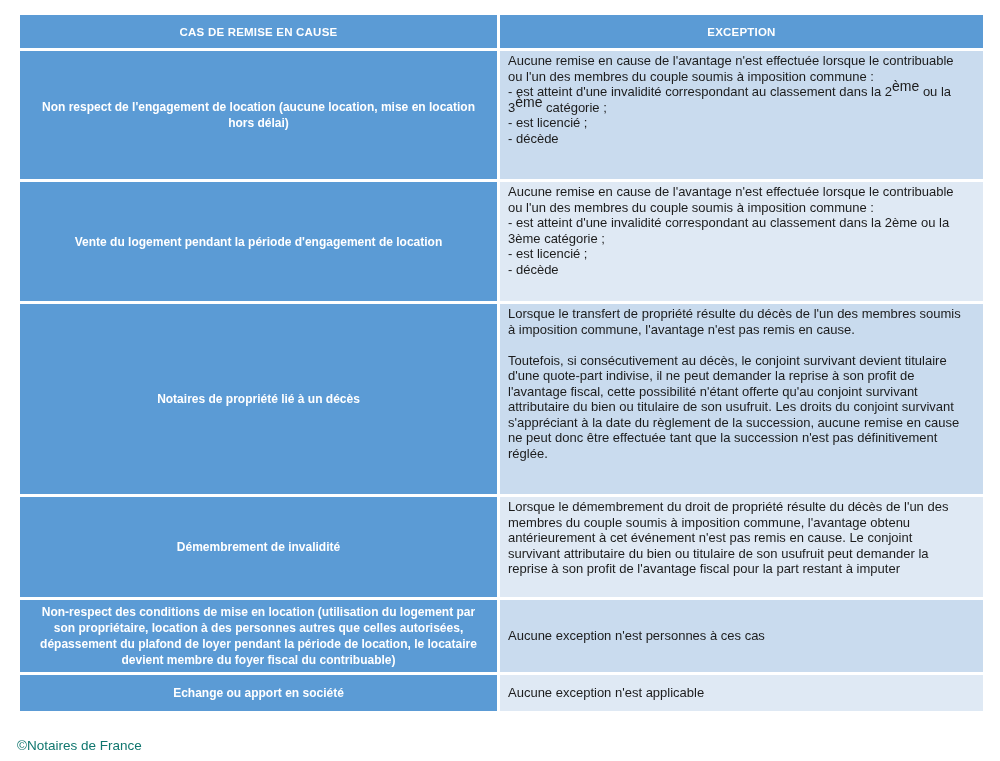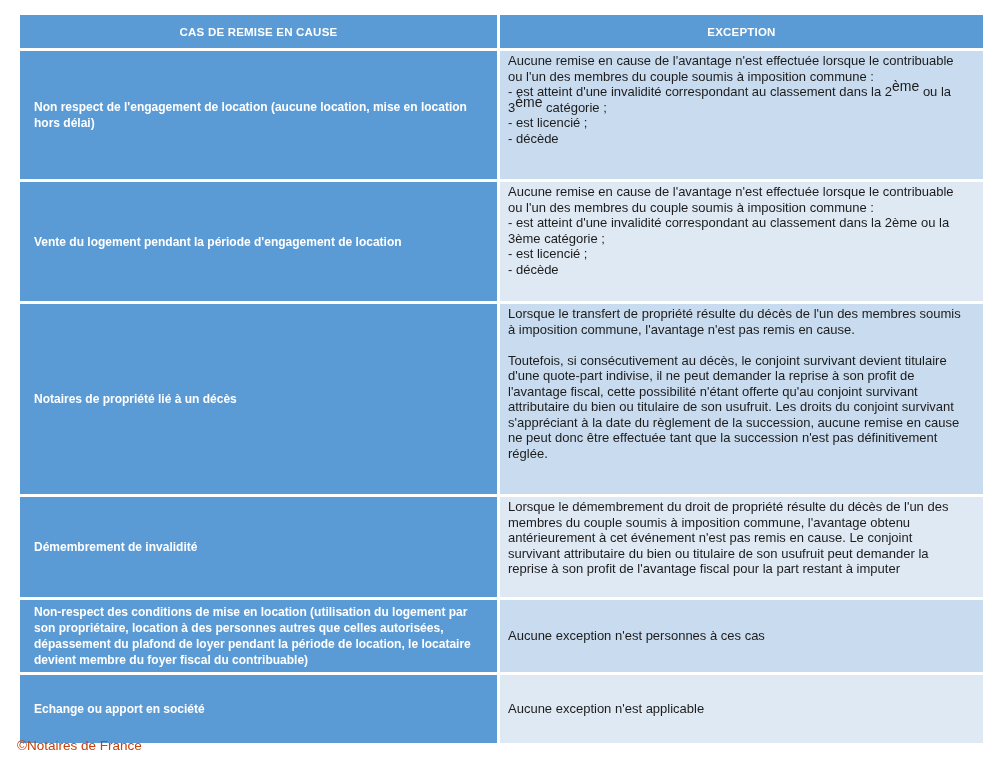--- a/index.html
+++ b/index.html
@@ -37,20 +37,21 @@
     height: 33px;
     padding: 0 6px;
     letter-spacing: .2px;
     margin-top: 47px;
   }
   td.cas-cell {
     background: var(--header-blue, #5b9bd5);
     color: #ffffff;
     font-size: 12px;
     font-weight: bold;
+    text-align: center;
     vertical-align: middle;
     padding: 4px 14px;
     line-height: 16px;
     overflow: hidden;
   }
   td.exc-cell {
     color: var(--text-dark, #1c1c1c);
     font-size: 13px;
     line-height: 15.5px;
     vertical-align: top;
@@ -65,21 +66,21 @@
   sup {
     font-size: 14px;
     line-height: 0;
     vertical-align: super;
   }
   .footer-credit {
     position: absolute;
     left: 17px;
     top: 738px;
     font-size: 13.5px;
-    color: #c2410c;
+    color: #0f766e;
   }
 </style>
 </head>
 <body>
 
 <div class="sheet">
 
   <table class="remise-table">
     <colgroup>
       <col class="col-cas">
@@ -123,21 +124,21 @@
         <td class="exc-cell">
             <div class="line"><span>Lorsque le démembrement du droit de propriété résulte du décès de l'un des membres du couple soumis à imposition commune, l'avantage obtenu antérieurement à cet événement n'est pas remis en cause. Le conjoint survivant attributaire du bien ou titulaire de son usufruit peut demander la reprise à son profit de l'avantage fiscal pour la part restant à imputer</span></div>
           </td>
       </tr>
       <tr class="band-a v-middle" style="height:65px;">
         <td class="cas-cell">Non-respect des conditions de mise en location (utilisation du logement par son propriétaire, location à des personnes autres que celles autorisées, dépassement du plafond de loyer pendant la période de location, le locataire devient membre du foyer fiscal du contribuable)</td>
         <td class="exc-cell">
             <div class="line"><span>Aucune exception n'est personnes à ces cas</span></div>
           </td>
       </tr>
-      <tr class="band-b v-middle" style="height:68px;">
+      <tr class="band-b v-middle" style="height:36px;">
         <td class="cas-cell">Echange ou apport en société</td>
         <td class="exc-cell">
             <div class="line"><span>Aucune exception n'est applicable</span></div>
           </td>
       </tr>
     </tbody>
   </table>
 
   <div class="footer-credit">©Notaires de France</div>
 

